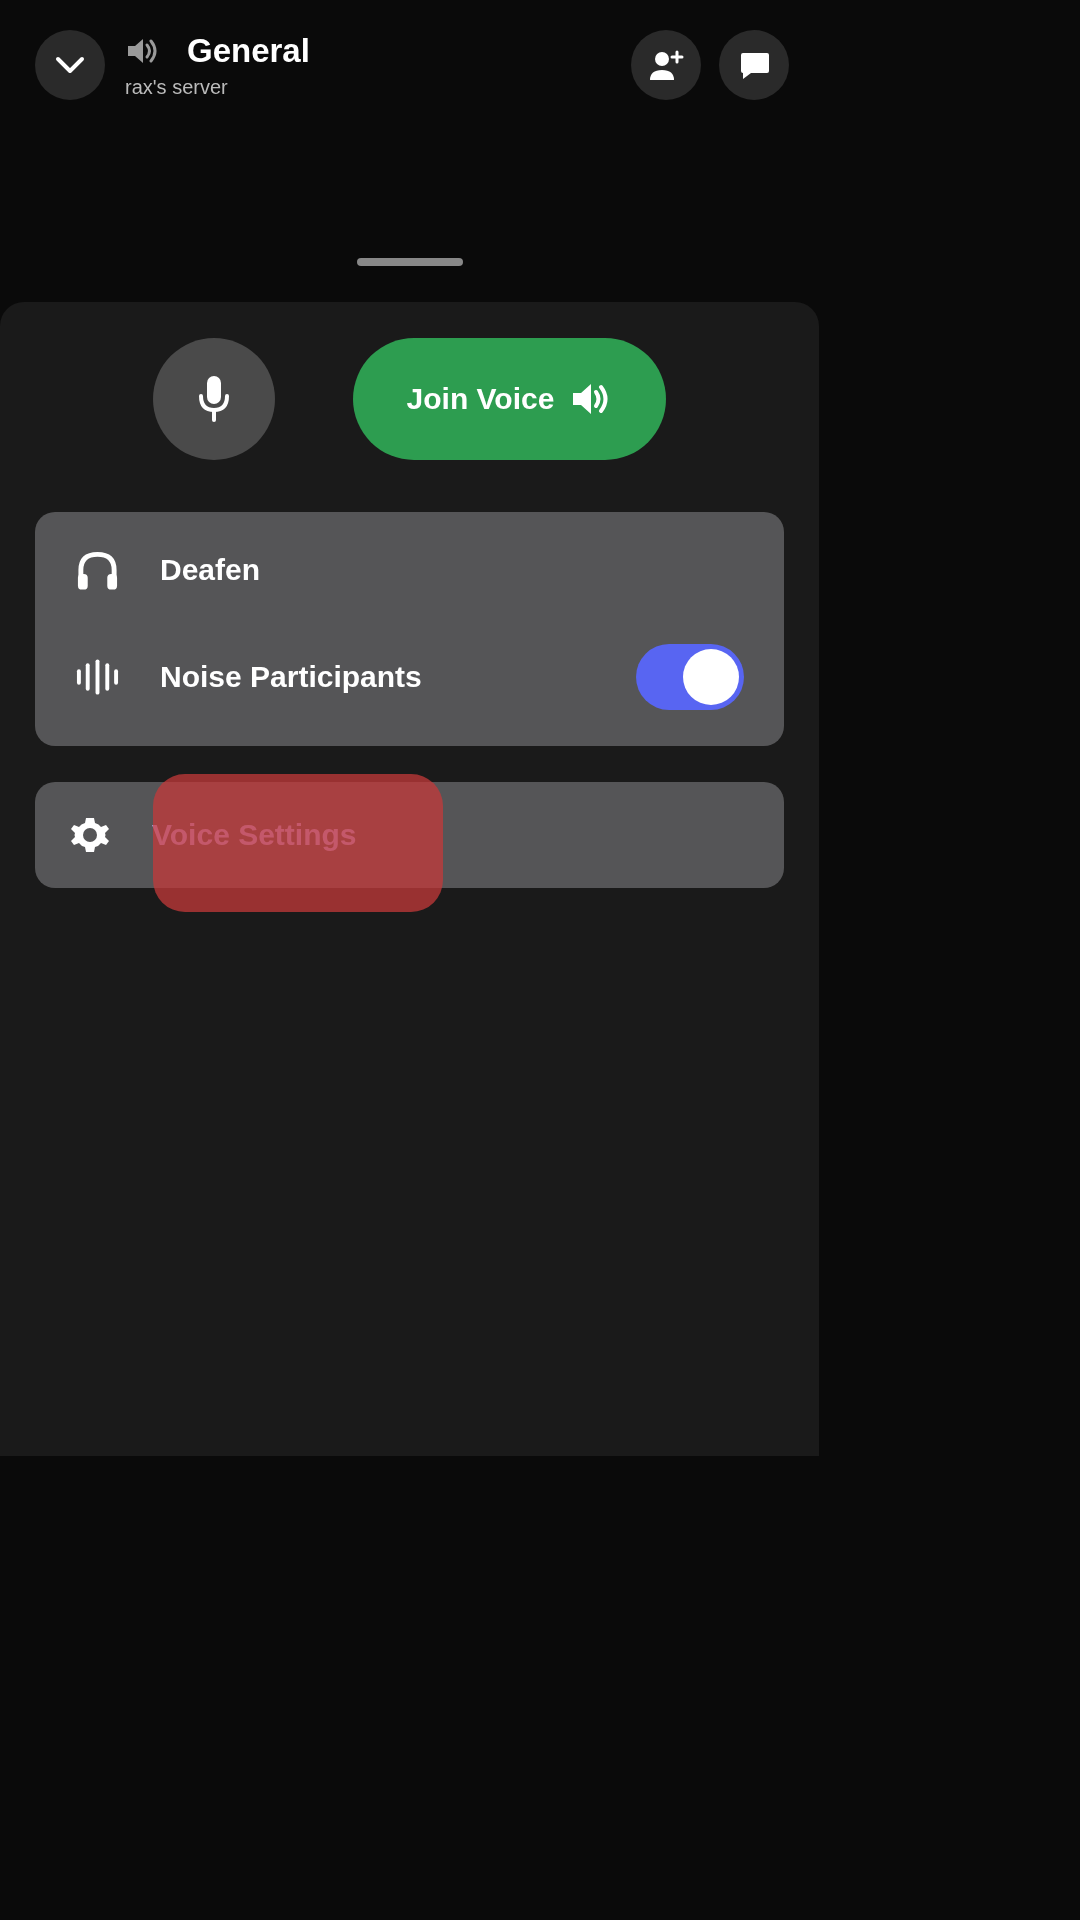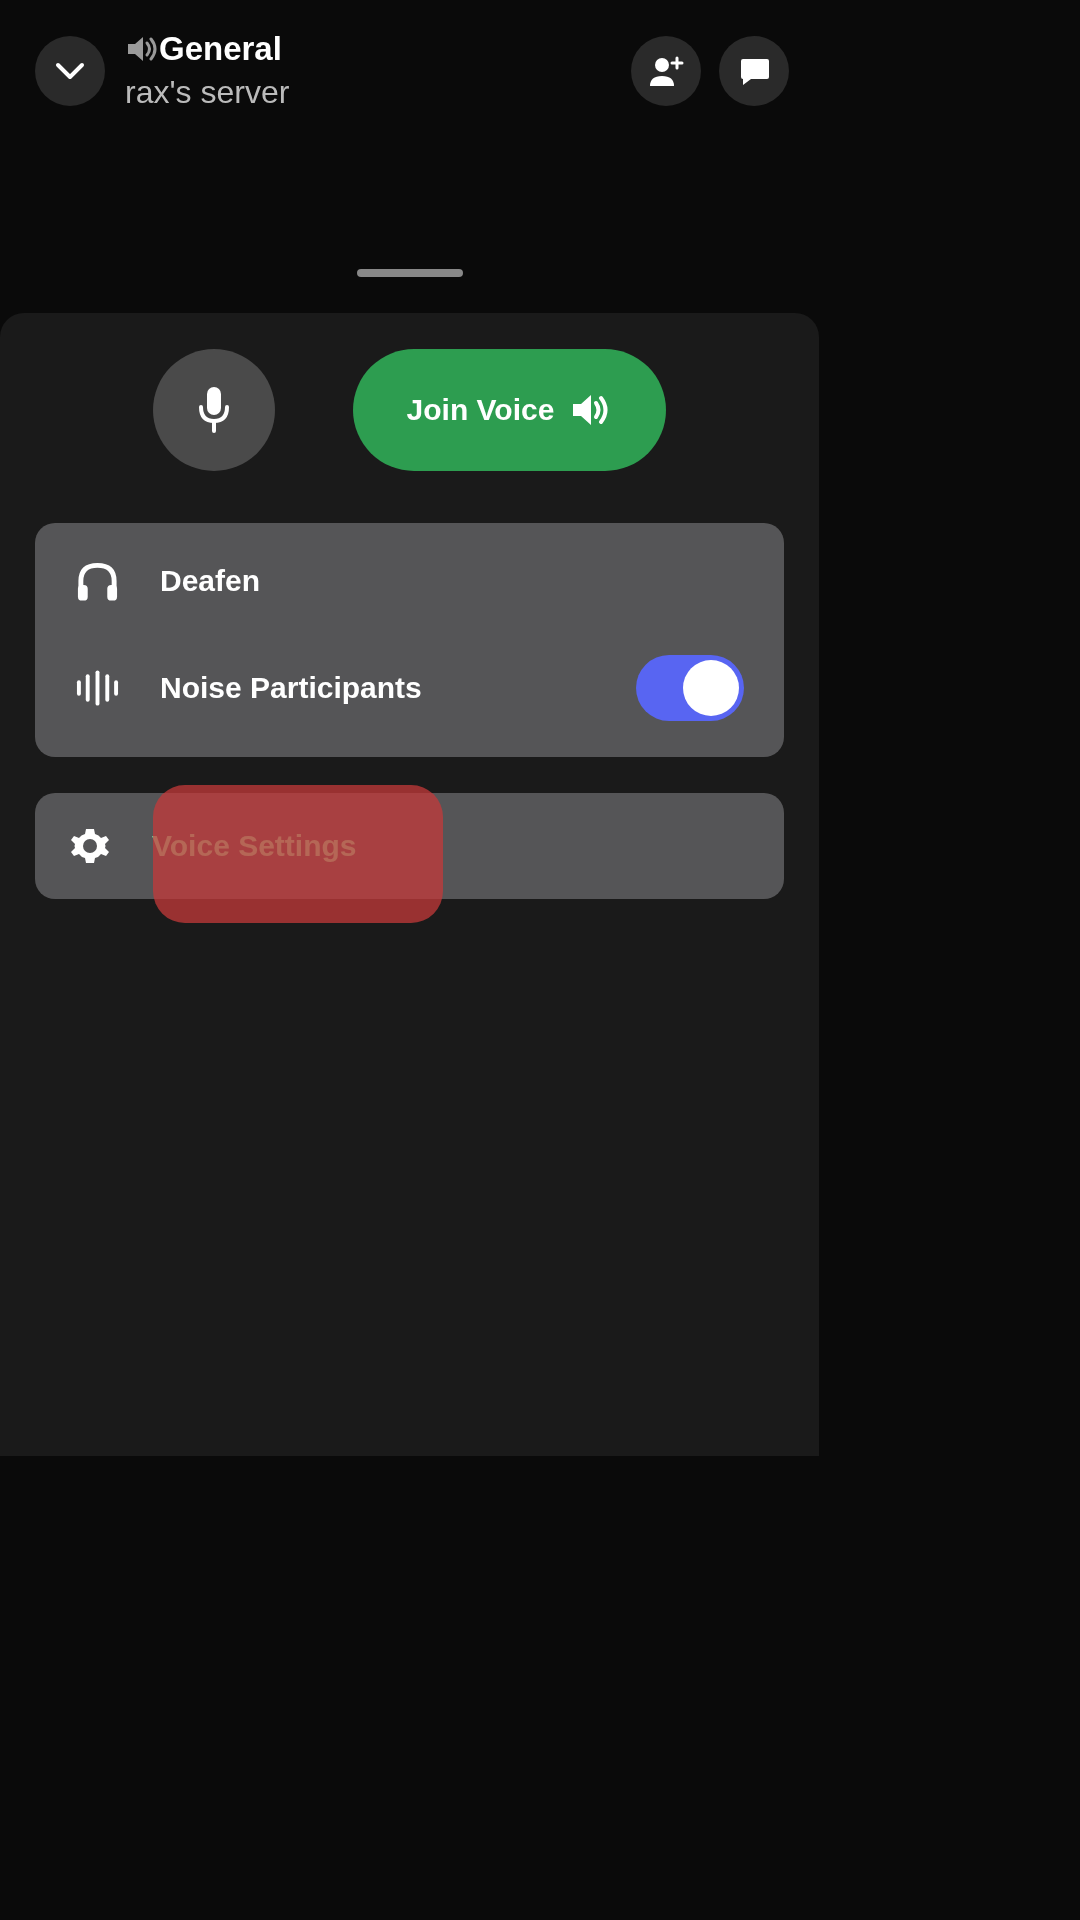--- a/index.html
+++ b/index.html
@@ -38,31 +38,31 @@
     .header-text {
       flex: 1;
       display: flex;
       flex-direction: column;
       gap: 6px;
     }
     
     .header-title-row {
       display: flex;
       align-items: center;
-      gap: 0;
+      gap: 28px;
     }
     
     .channel-name {
       font-size: 33px;
       font-weight: 700;
       color: #ffffff;
     }
     
     .server-name {
-      font-size: 32px;
+      font-size: 20px;
       color: #bbbbbb;
       font-weight: 400;
     }
     
     .header-actions {
       display: flex;
       gap: 18px;
     }
     
     .drag-handle {
@@ -186,21 +186,21 @@
       align-items: center;
       gap: 40px;
       padding: 32px 32px;
       cursor: pointer;
       position: relative;
     }
     
     .voice-settings-label {
       font-size: 30px;
       font-weight: 600;
-      color: #86efac;
+      color: #c4b5fd;
     }
     
     .highlight-overlay {
       position: absolute;
       background: rgba(196, 57, 57, 0.75);
       border-radius: 32px;
       left: 118px;
       top: -8px;
       width: 290px;
       height: 138px;

